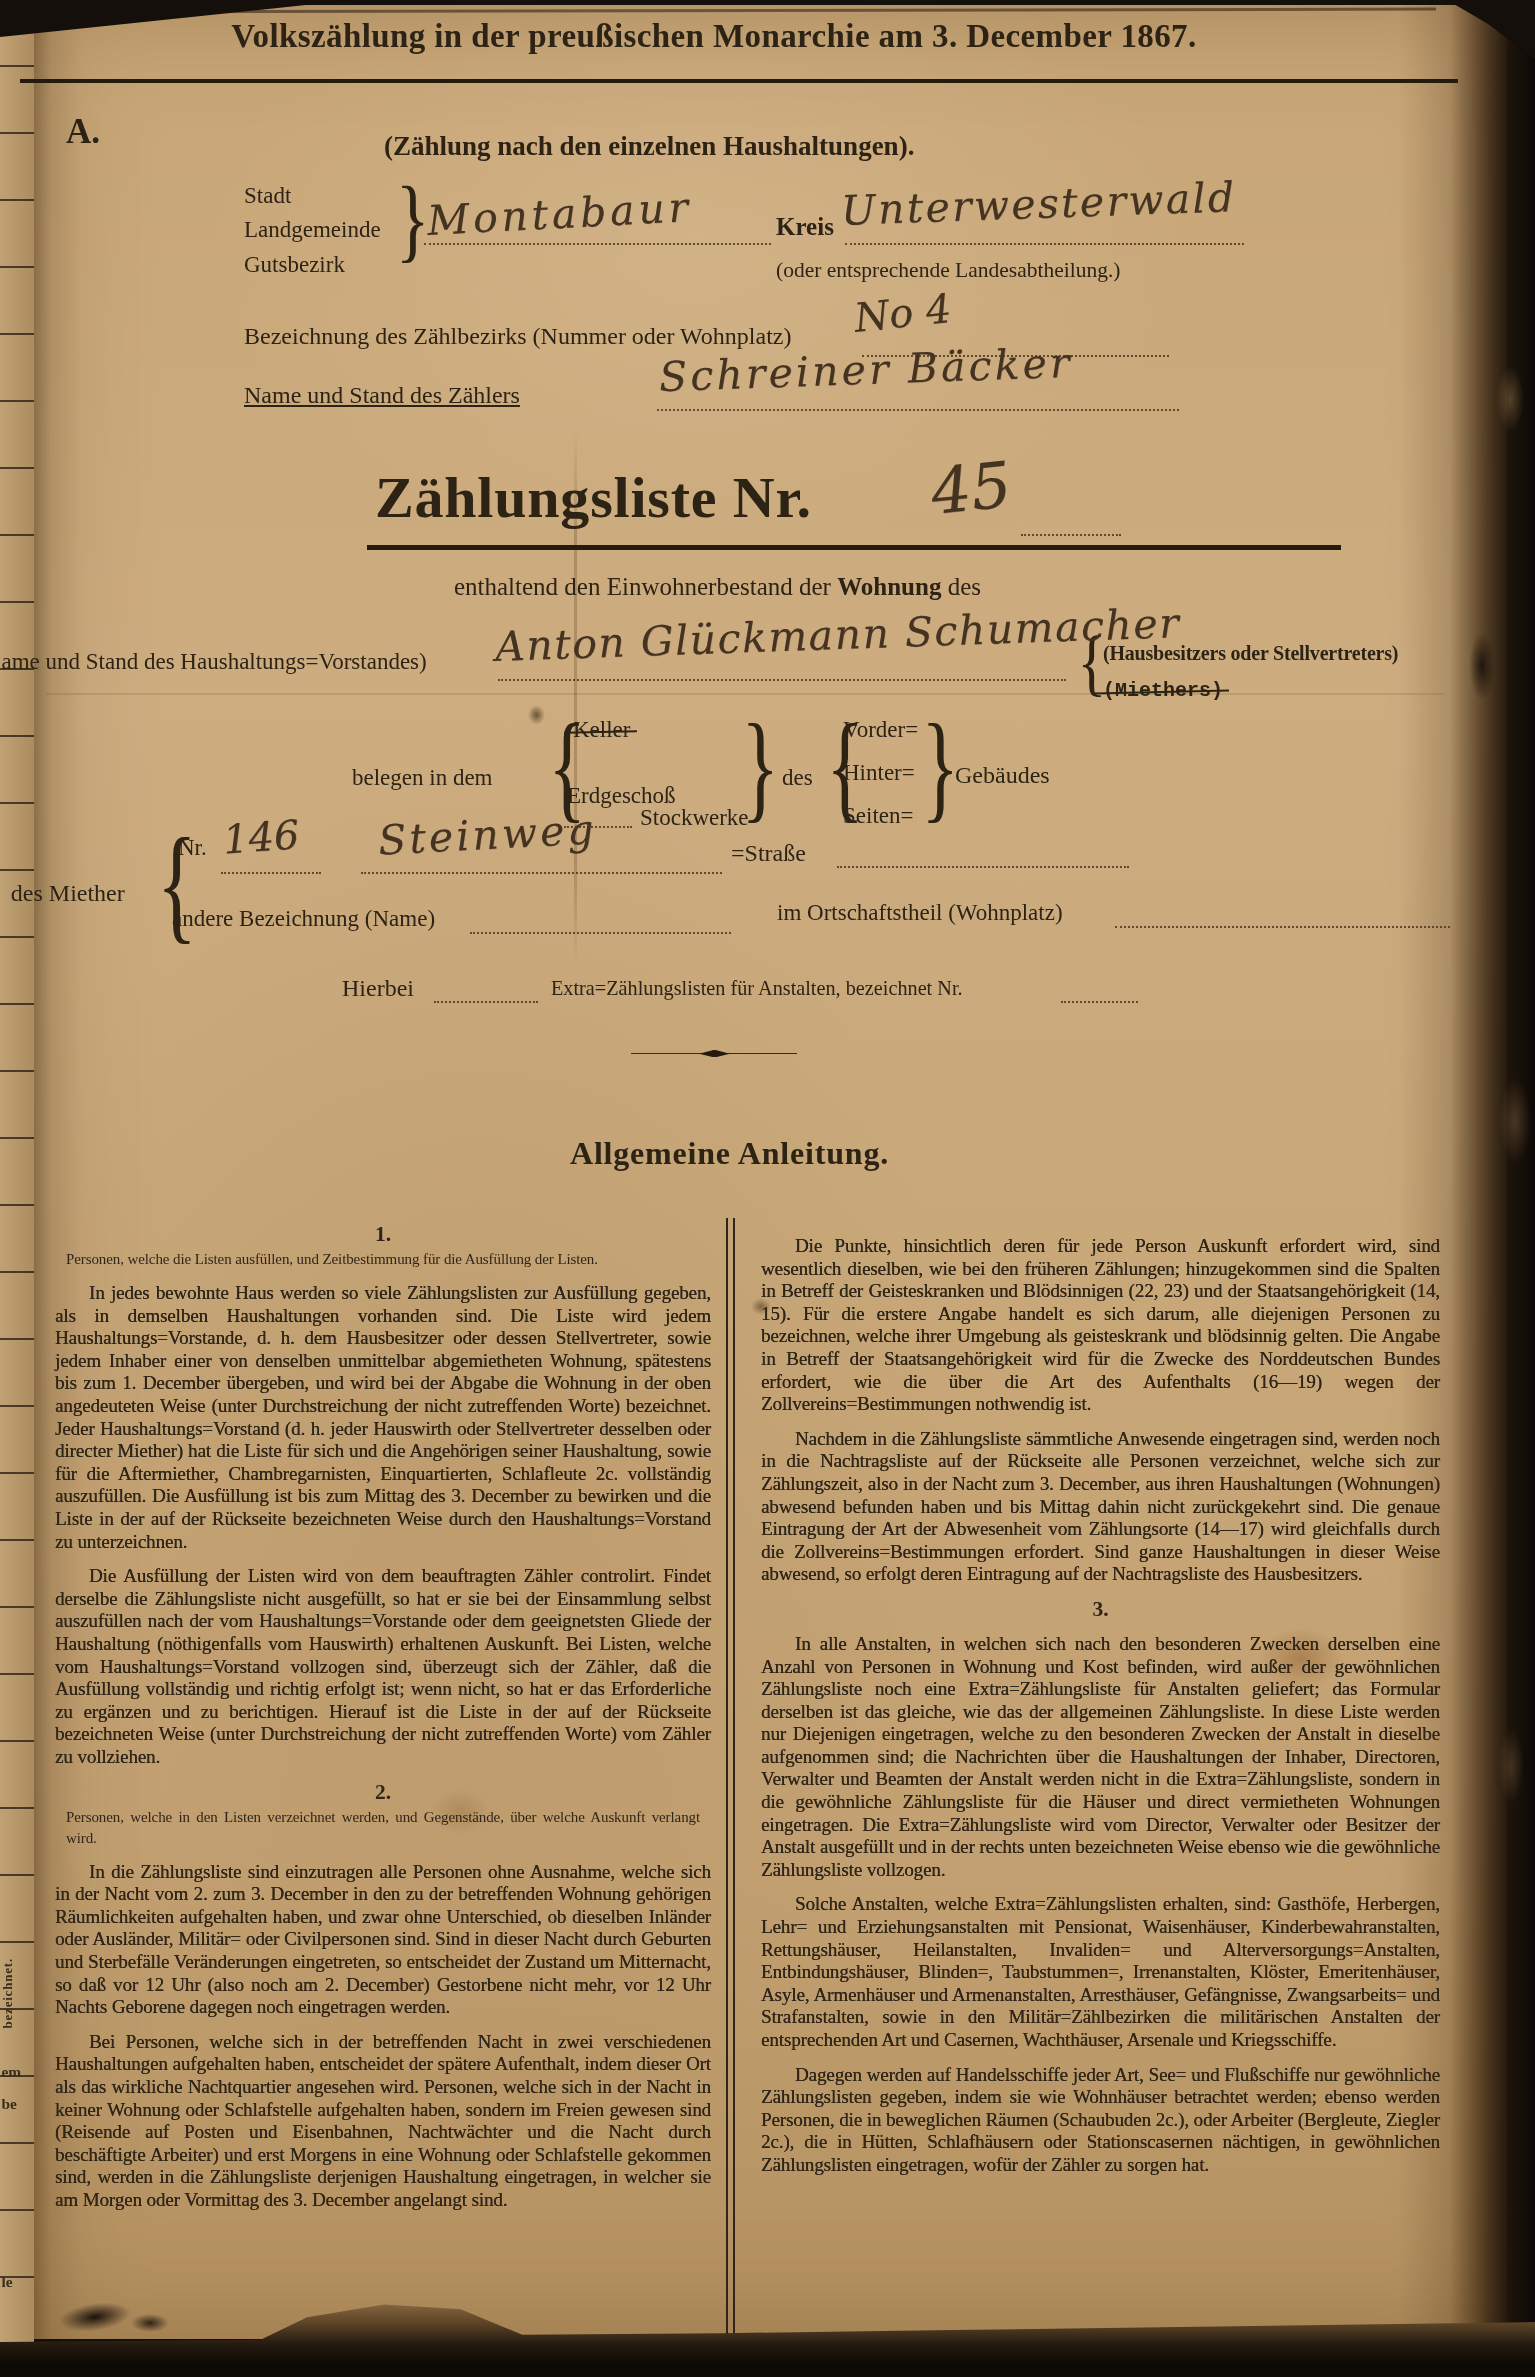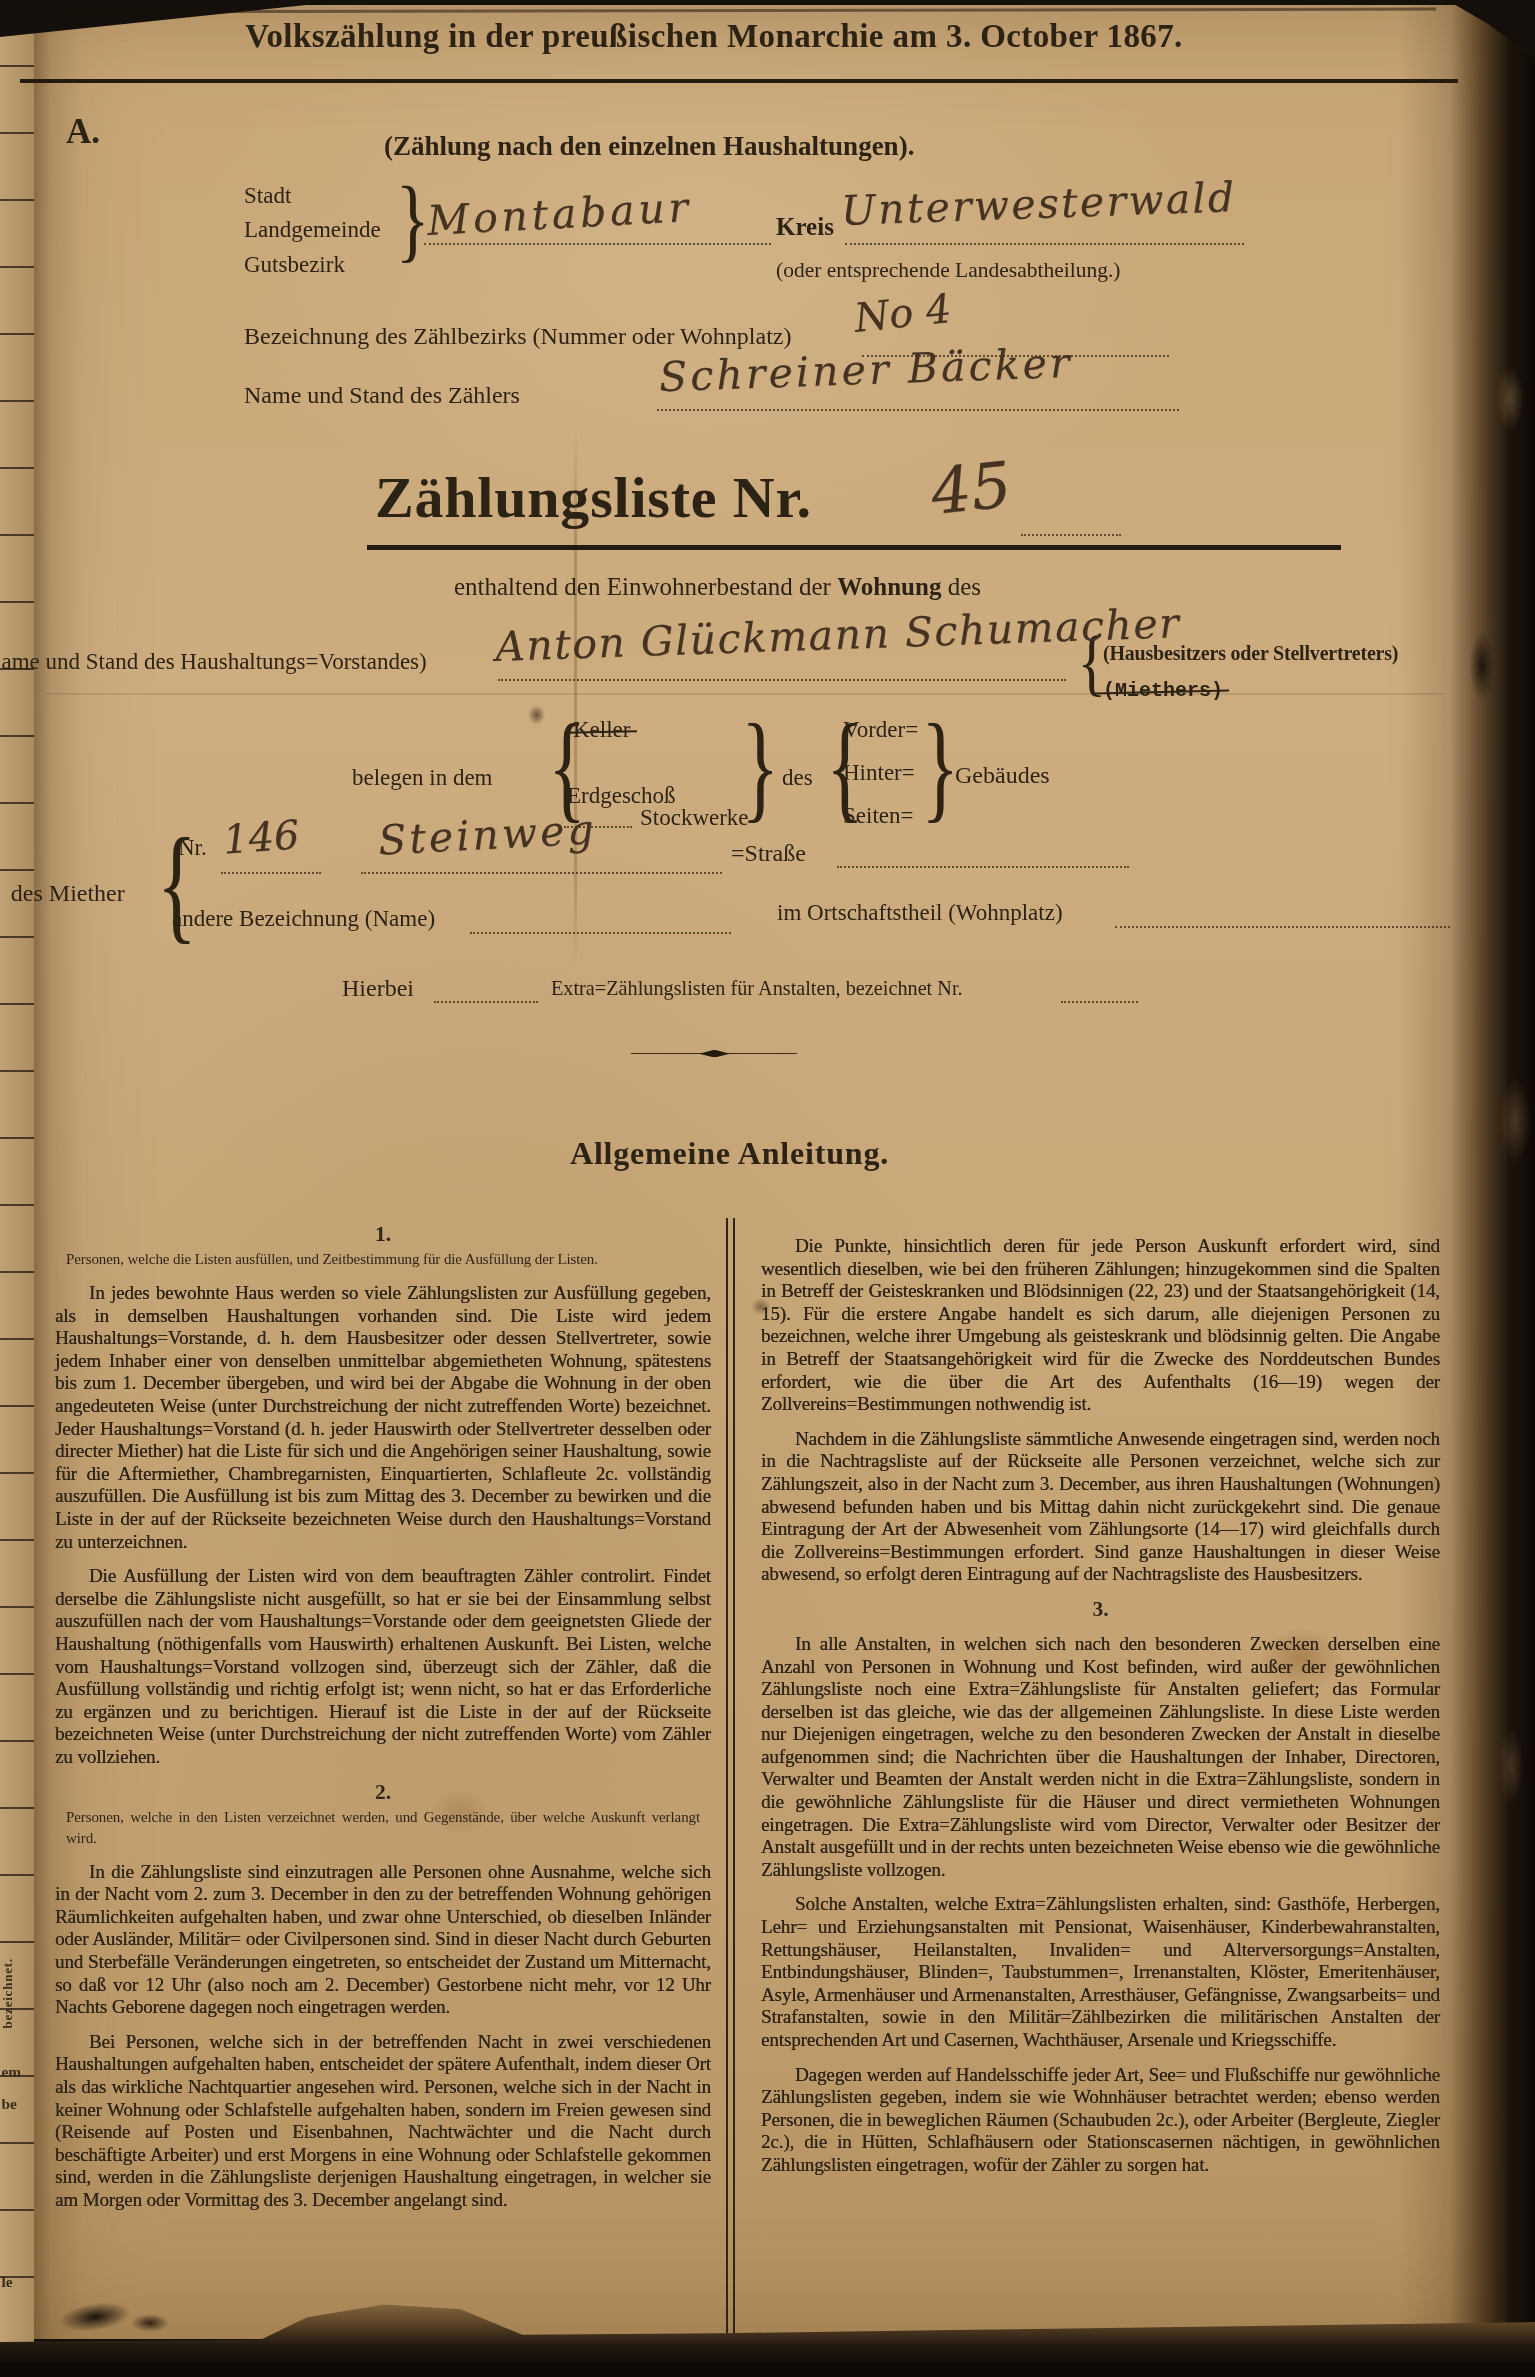--- a/index.html
+++ b/index.html
@@ -96,40 +96,40 @@
   <div class="stain" style="left:430px; top:1789px; width:61px; height:46px;
        background:radial-gradient(closest-side, rgba(120,70,25,.22), rgba(0,0,0,0));"></div>
   <div class="stain" style="left:751px; top:1298px; width:20px; height:17px;
        background:radial-gradient(closest-side, rgba(60,35,12,.5), rgba(0,0,0,0));"></div>
   <div class="stain" style="left:528px; top:705px; width:17px; height:20px;
        background:radial-gradient(closest-side, rgba(40,25,10,.6), rgba(0,0,0,0));"></div>
   <div class="crease" style="left:574px; top:430px; width:3.1px; height:538px;
        background:linear-gradient(180deg, rgba(0,0,0,0), rgba(80,50,20,.25) 20%, rgba(80,50,20,.25) 80%, rgba(0,0,0,0));"></div>
   <div class="crease" style="left:46px; top:693px; width:1398px; height:2.3px; background:rgba(80,50,20,.13);"></div>
 
-  <div class="t b" style="left:184px; top:18.4px; width:1060px; text-align:center; font-size:33px; letter-spacing:0.4px;">Volkszählung in der preußischen Monarchie am 3. October 1867.</div>
+  <div class="t b" style="left:184px; top:18.4px; width:1060px; text-align:center; font-size:33px; letter-spacing:0.4px;">Volkszählung in der preußischen Monarchie am 3. December 1867.</div>
   <div class="rule" style="left:20px; top:79px; width:1438px; height:3.8px;"></div>
   <div class="t b" style="left:66px; top:112px; font-size:35px;">A.</div>
   <div class="t b" style="left:384px; top:131px; font-size:27px;">(Zählung nach den einzelnen Haushaltungen).</div>
 
   <div class="t" style="left:244px; top:183px; font-size:23px;">Stadt</div>
   <div class="t" style="left:244px; top:217px; font-size:23px;">Landgemeinde</div>
   <div class="t" style="left:244px; top:252px; font-size:23px;">Gutsbezirk</div>
   <div class="brace" style="left:390px; top:172px; font-size:94px; transform:scaleX(.75);">}</div>
   <div class="t hand" style="left:427px; top:190px; font-size:41px; letter-spacing:3.8px; transform:rotate(-3deg);">Montabaur</div>
   <div class="dots" style="left:424px; top:243px; width:347px;"></div>
   <div class="t b" style="left:776px; top:213px; font-size:25px;">Kreis</div>
   <div class="t hand" style="left:841px; top:180px; font-size:41px; letter-spacing:2.3px; transform:rotate(-2deg);">Unterwesterwald</div>
   <div class="dots" style="left:845px; top:243px; width:399px;"></div>
   <div class="t" style="left:776px; top:258px; font-size:21.5px;">(oder entsprechende Landesabtheilung.)</div>
 
   <div class="t" style="left:244px; top:323px; font-size:24px;">Bezeichnung des Zählbezirks (Nummer oder Wohnplatz)</div>
   <div class="t hand" style="left:854px; top:290px; font-size:40px; transform:rotate(-6deg);">No 4</div>
   <div class="dots" style="left:862px; top:355px; width:307px;"></div>
-  <div class="t" style="left:244px; top:382px; font-size:24px;">Name und Stand des Zählers</div>
+  <div class="t" style="left:244px; top:382px; font-size:24px;text-decoration:underline;">Name und Stand des Zählers</div>
   <div class="t hand" style="left:659px; top:346px; font-size:41px; letter-spacing:3.1px; transform:rotate(-2deg);">Schreiner Bäcker</div>
   <div class="dots" style="left:657px; top:409px; width:522px;"></div>
 
   <div class="t b" style="left:375px; top:464px; font-size:58px; letter-spacing:0.8px;">Zählungsliste Nr.</div>
   <div class="t hand" style="left:931px; top:452px; font-size:63px; transform:rotate(-6deg);">45</div>
   <div class="dots" style="left:1021px; top:534px; width:100px;"></div>
   <div class="rule" style="left:367px; top:545px; width:974px; height:5.4px;"></div>
   <div class="t" style="left:376px; top:573px; width:683px; text-align:center; font-size:25px;">
     <span>enthaltend den Einwohnerbestand der</span>
     <span class="b">Wohnung</span>

